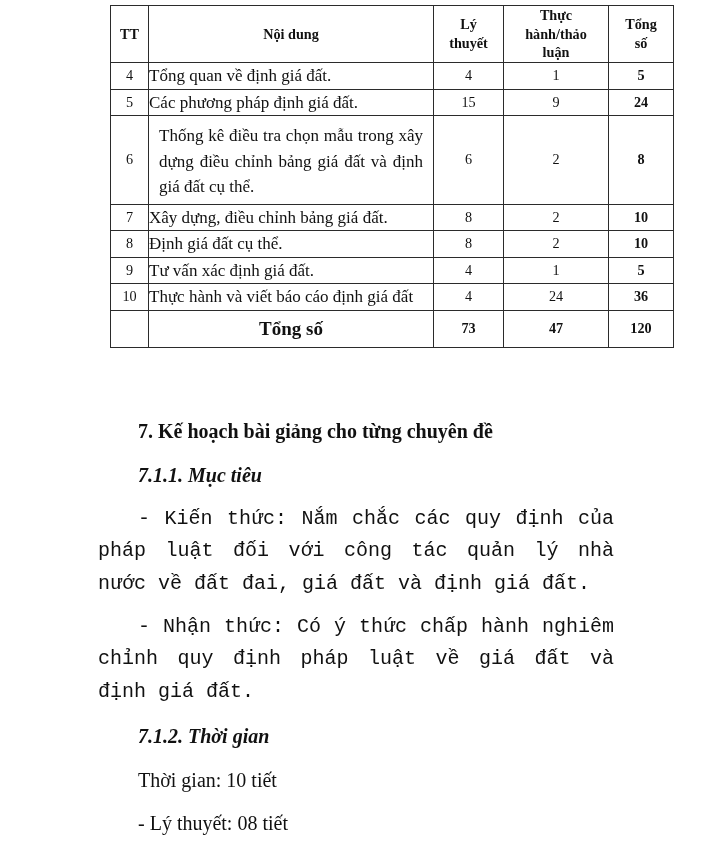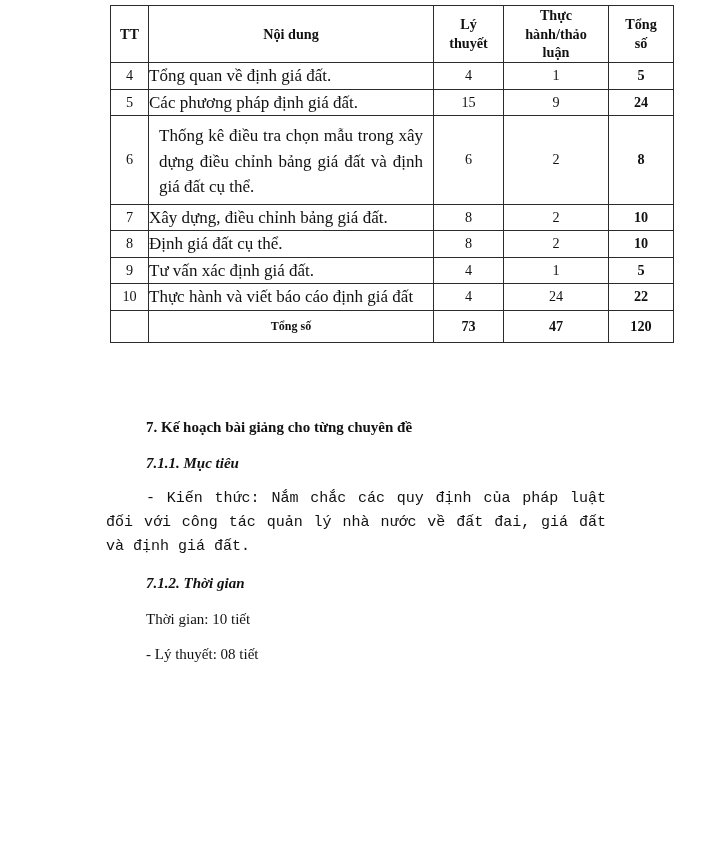--- a/index.html
+++ b/index.html
@@ -82,34 +82,34 @@
   }
   td.num.b { font-weight: bold; }
 
   tr.total td {
     padding-top: 7px;
     padding-bottom: 7px;
   }
   td.total-label {
     text-align: center;
     font-weight: bold;
-    font-size: 12px;
+    font-size: 19px;
   }
   td.total-empty { }
 
   
   .body-text {
     position: absolute;
     left: 98px;
     top: 408px;
     width: 516px;
   }
   p {
-    margin: 8px;
-    font-size: 15px;
+    margin: 0;
+    font-size: 20px;
     line-height: 1.62;
   }
   .h-bold {
     font-weight: bold;
     text-indent: 40px;
     margin-top: 7px;
     text-align: justify;
     text-align-last: left;
   }
   .h-bold.j {
@@ -207,21 +207,21 @@
           <td class="noidung">Tư vấn xác định giá đất.</td>
           <td class="num">4</td>
           <td class="num">1</td>
           <td class="num b">5</td>
         </tr>
         <tr>
           <td class="tt">10</td>
           <td class="noidung">Thực hành và viết báo cáo định giá đất</td>
           <td class="num">4</td>
           <td class="num">24</td>
-          <td class="num b">22</td>
+          <td class="num b">36</td>
         </tr>
         <tr class="total">
           <td class="tt total-empty"></td>
           <td class="total-label">Tổng số</td>
           <td class="num b">73</td>
           <td class="num b">47</td>
           <td class="num b">120</td>
         </tr>
       </tbody>
     </table>
@@ -230,20 +230,21 @@
   <div class="body-text">
 
     <p class="h-bold">7. Kế hoạch bài giảng cho từng chuyên đề</p>
 
 
     <p class="h-ital">7.1.1. Mục tiêu</p>
 
     <p class="para">- Kiến thức: Nắm chắc các quy định của pháp luật đối với công tác quản lý nhà nước về đất đai, giá đất và định giá đất.</p>
 
 
+    <p class="para">- Nhận thức: Có ý thức chấp hành nghiêm chỉnh quy định pháp luật về giá đất và định giá đất.</p>
 
     <p class="h-ital">7.1.2. Thời gian</p>
 
     <p class="line">Thời gian: 10 tiết</p>
 
     <p class="line">- Lý thuyết: 08 tiết</p>
 
 
   </div>
 

